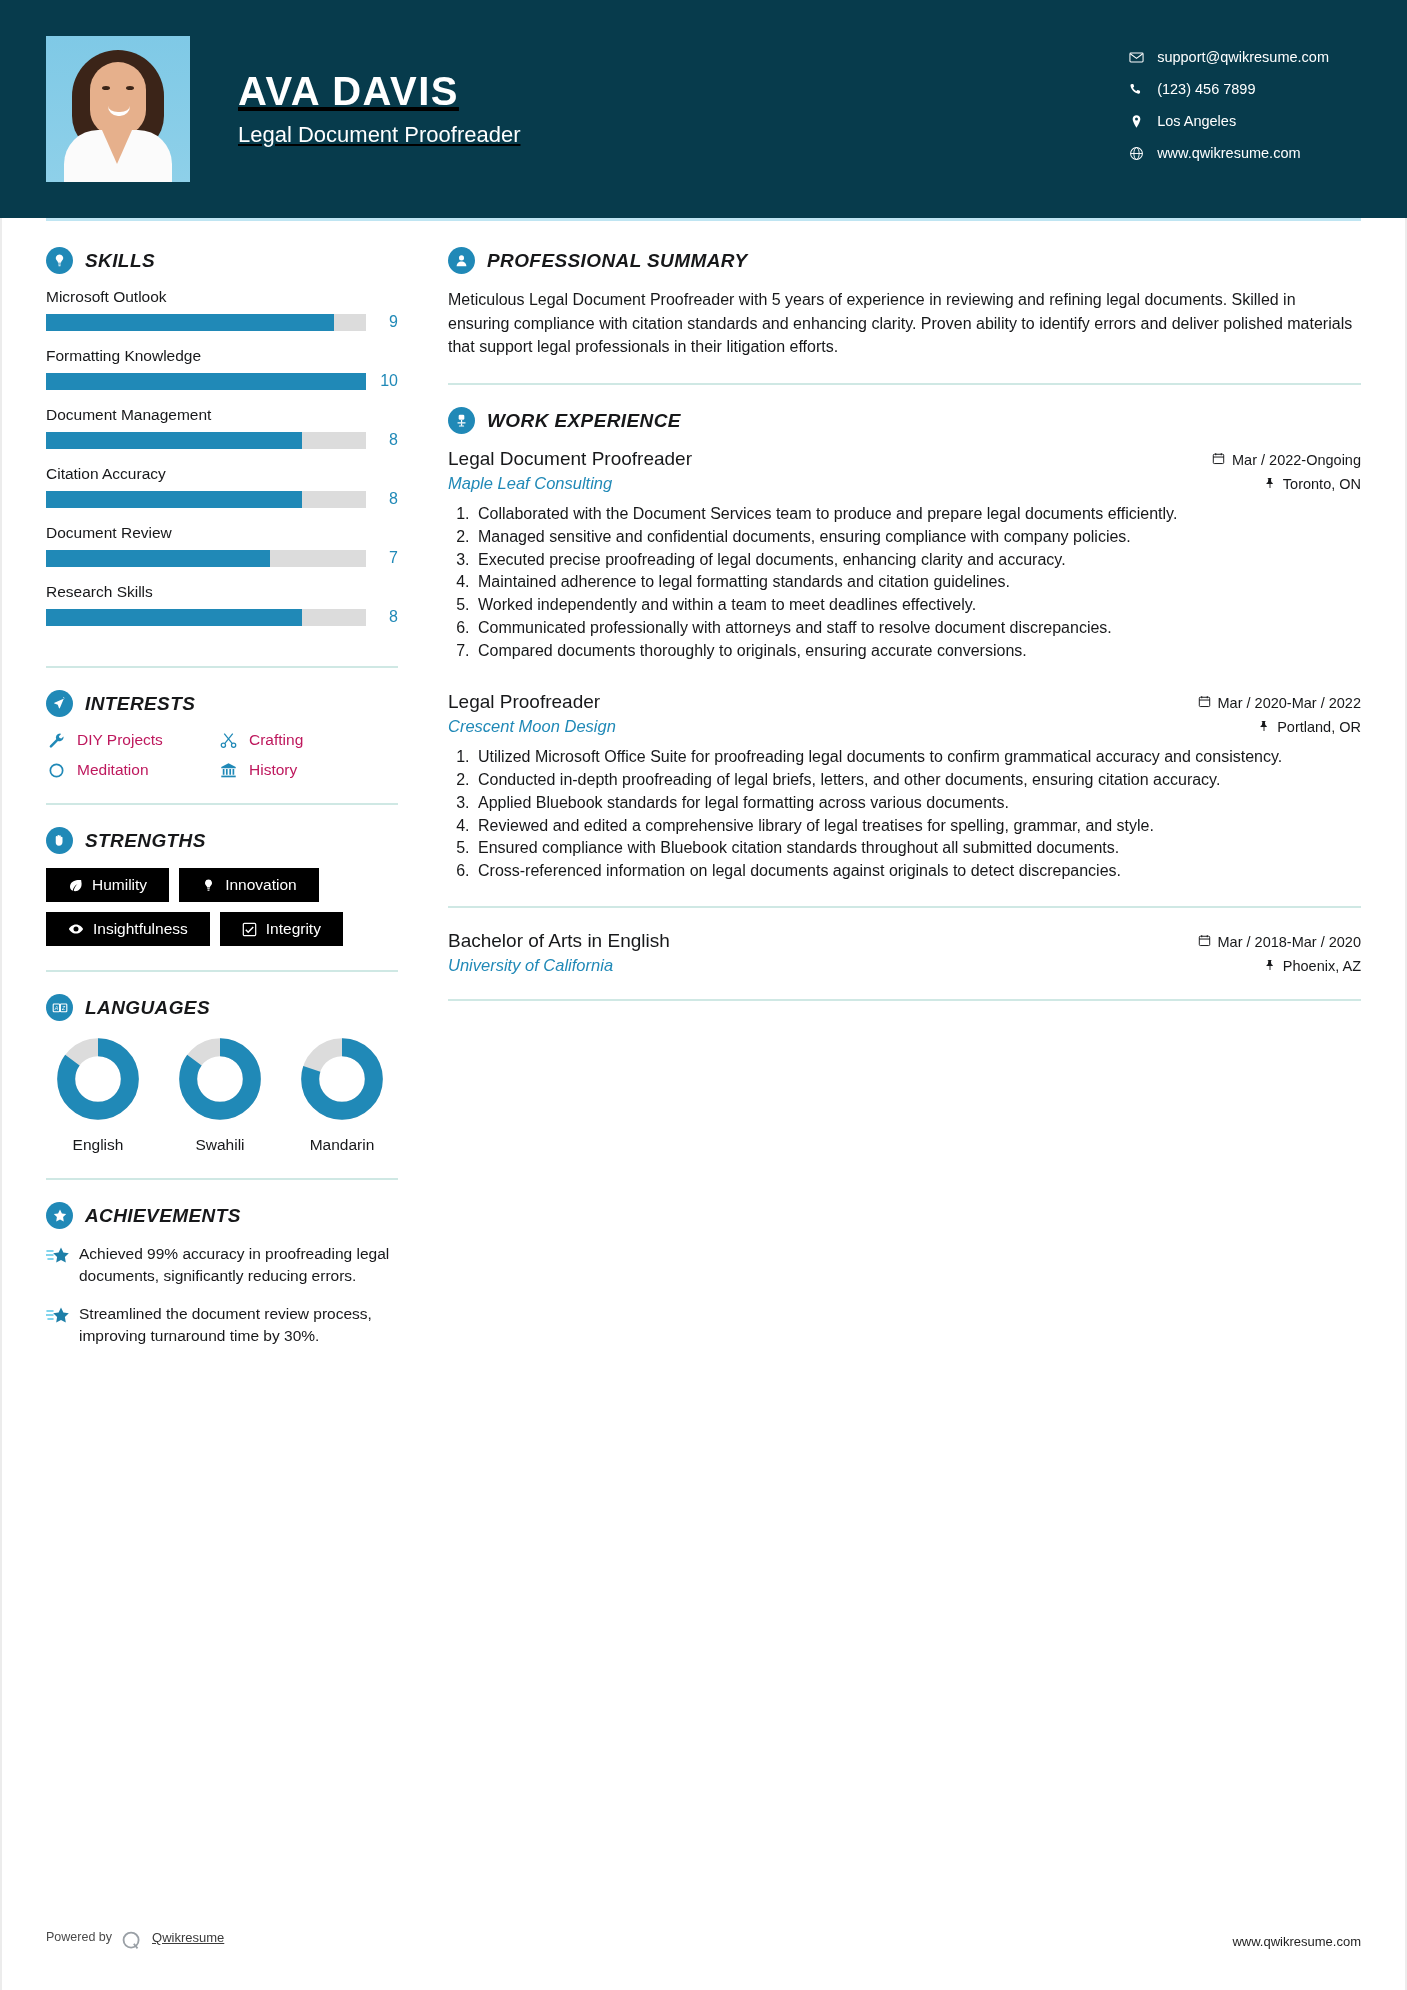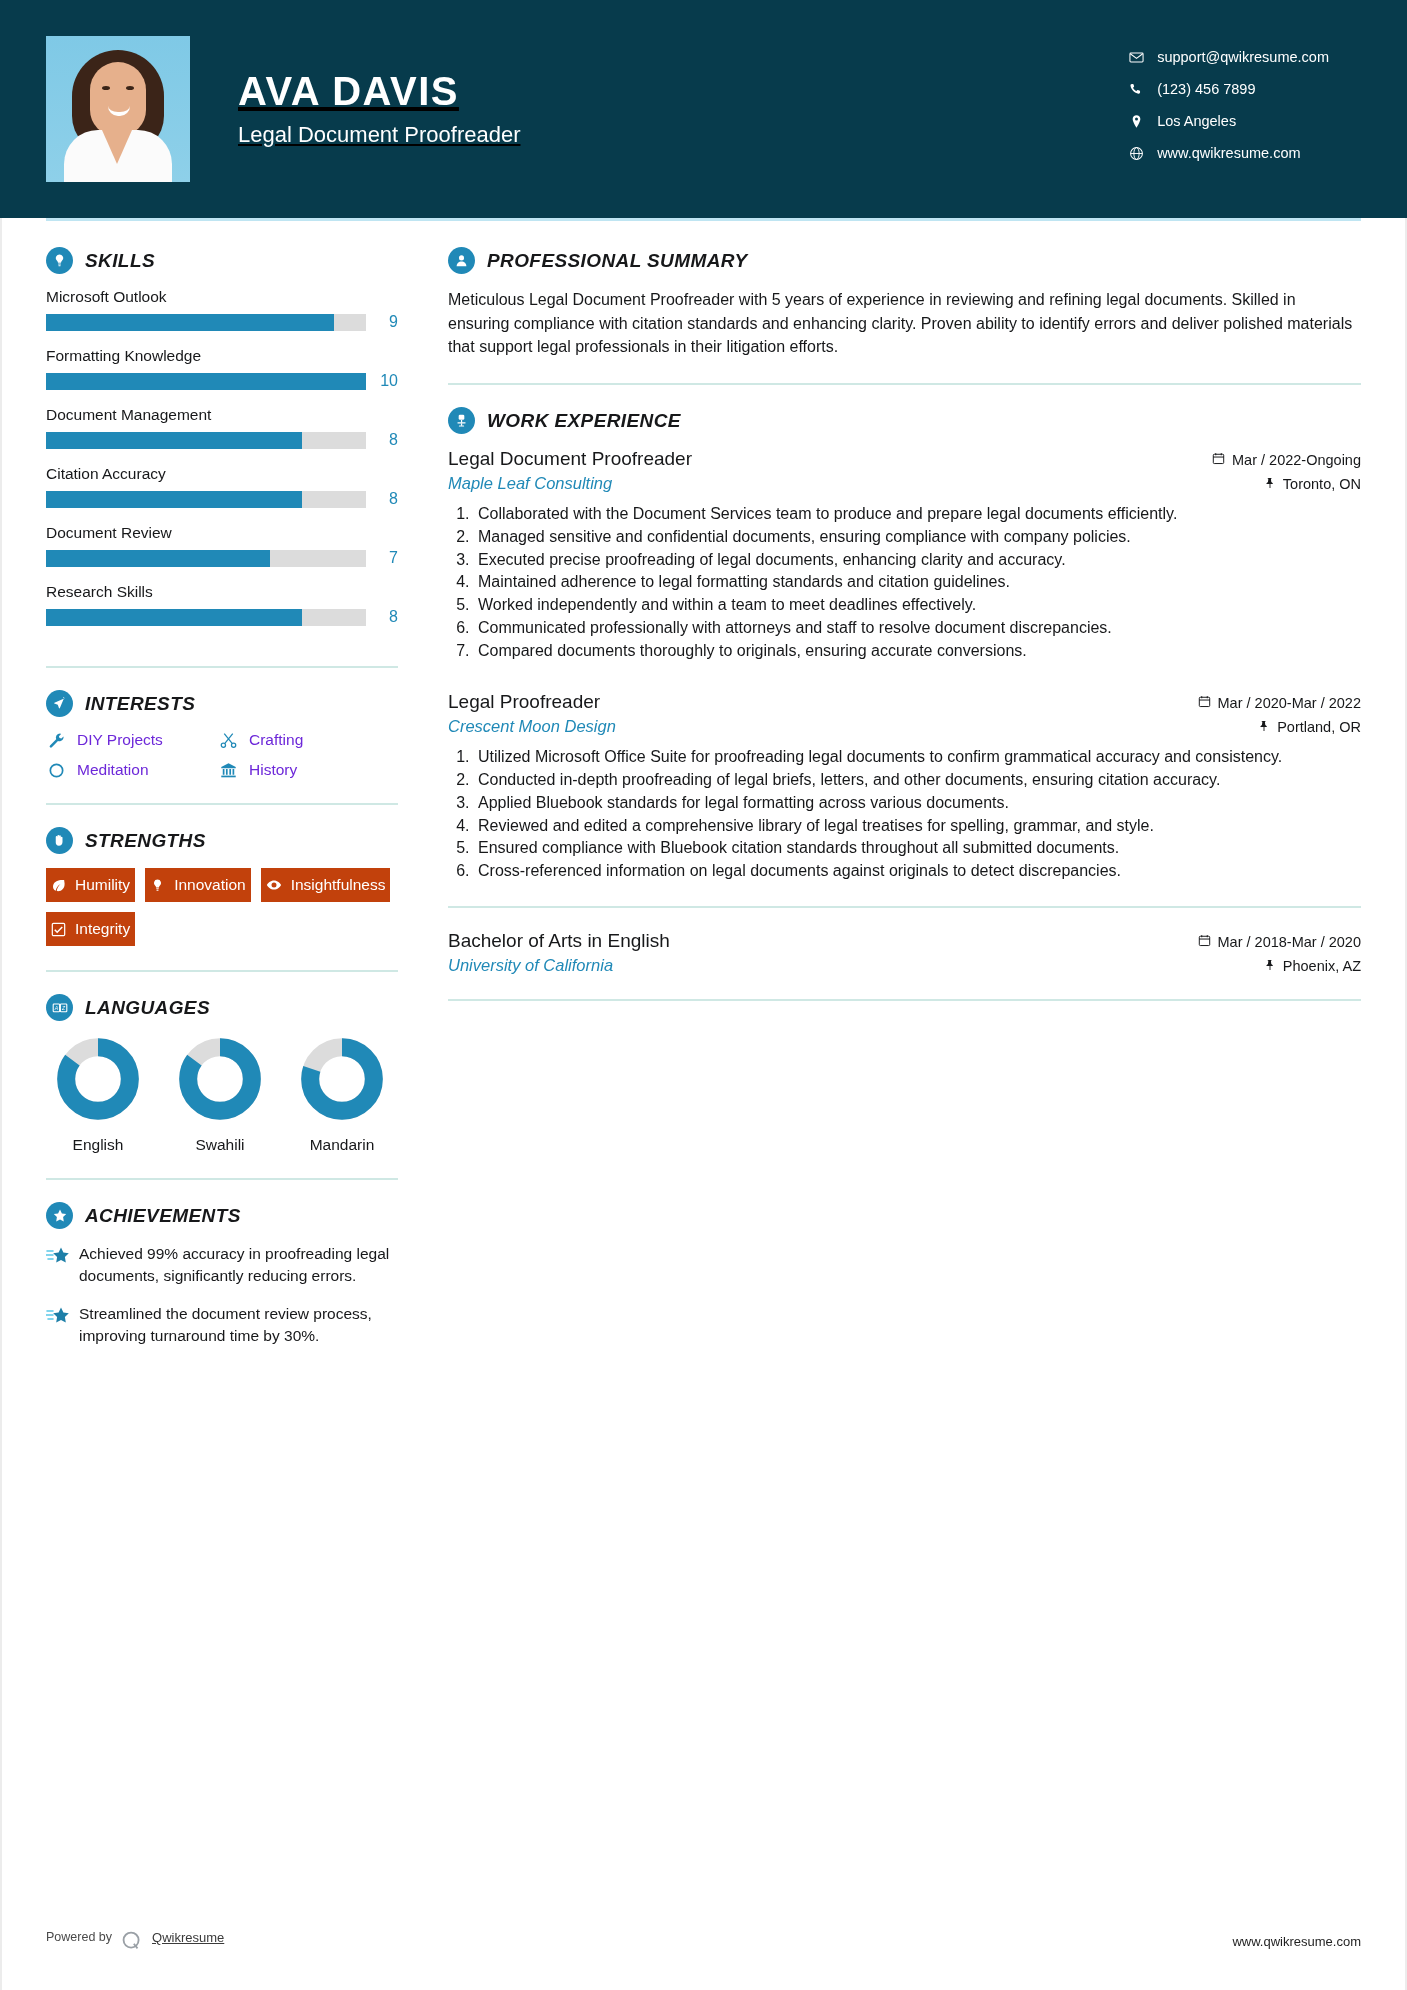--- a/index.html
+++ b/index.html
@@ -203,39 +203,39 @@
   .interest-grid {
     display: grid;
     grid-template-columns: 172px 1fr;
     row-gap: 12px;
   }
   .interest-item {
     display: flex;
     align-items: center;
     gap: 11px;
     font-size: 15.5px;
-    color: #6d28d9;
+    color: #be185d;
   }
   .int-ico {
     width: 20px; flex: 0 0 20px;
     display: flex; align-items: center; justify-content: center;
     color: #2089B7;
   }
 
   
   .strength-wrap {
     display: flex;
     flex-wrap: wrap;
     gap: 10px;
   }
   .strength-chip {
-    background: #c2410c;
+    background: #000000;
     color: #ffffff;
     font-size: 15.5px;
-    padding: 8px 5px;
+    padding: 8px 22px;
     display: flex;
     align-items: center;
     gap: 9px;
   }
   .chip-ico { display: flex; align-items: center; }
 
   
   .lang-row {
     display: flex;
     justify-content: flex-start;

